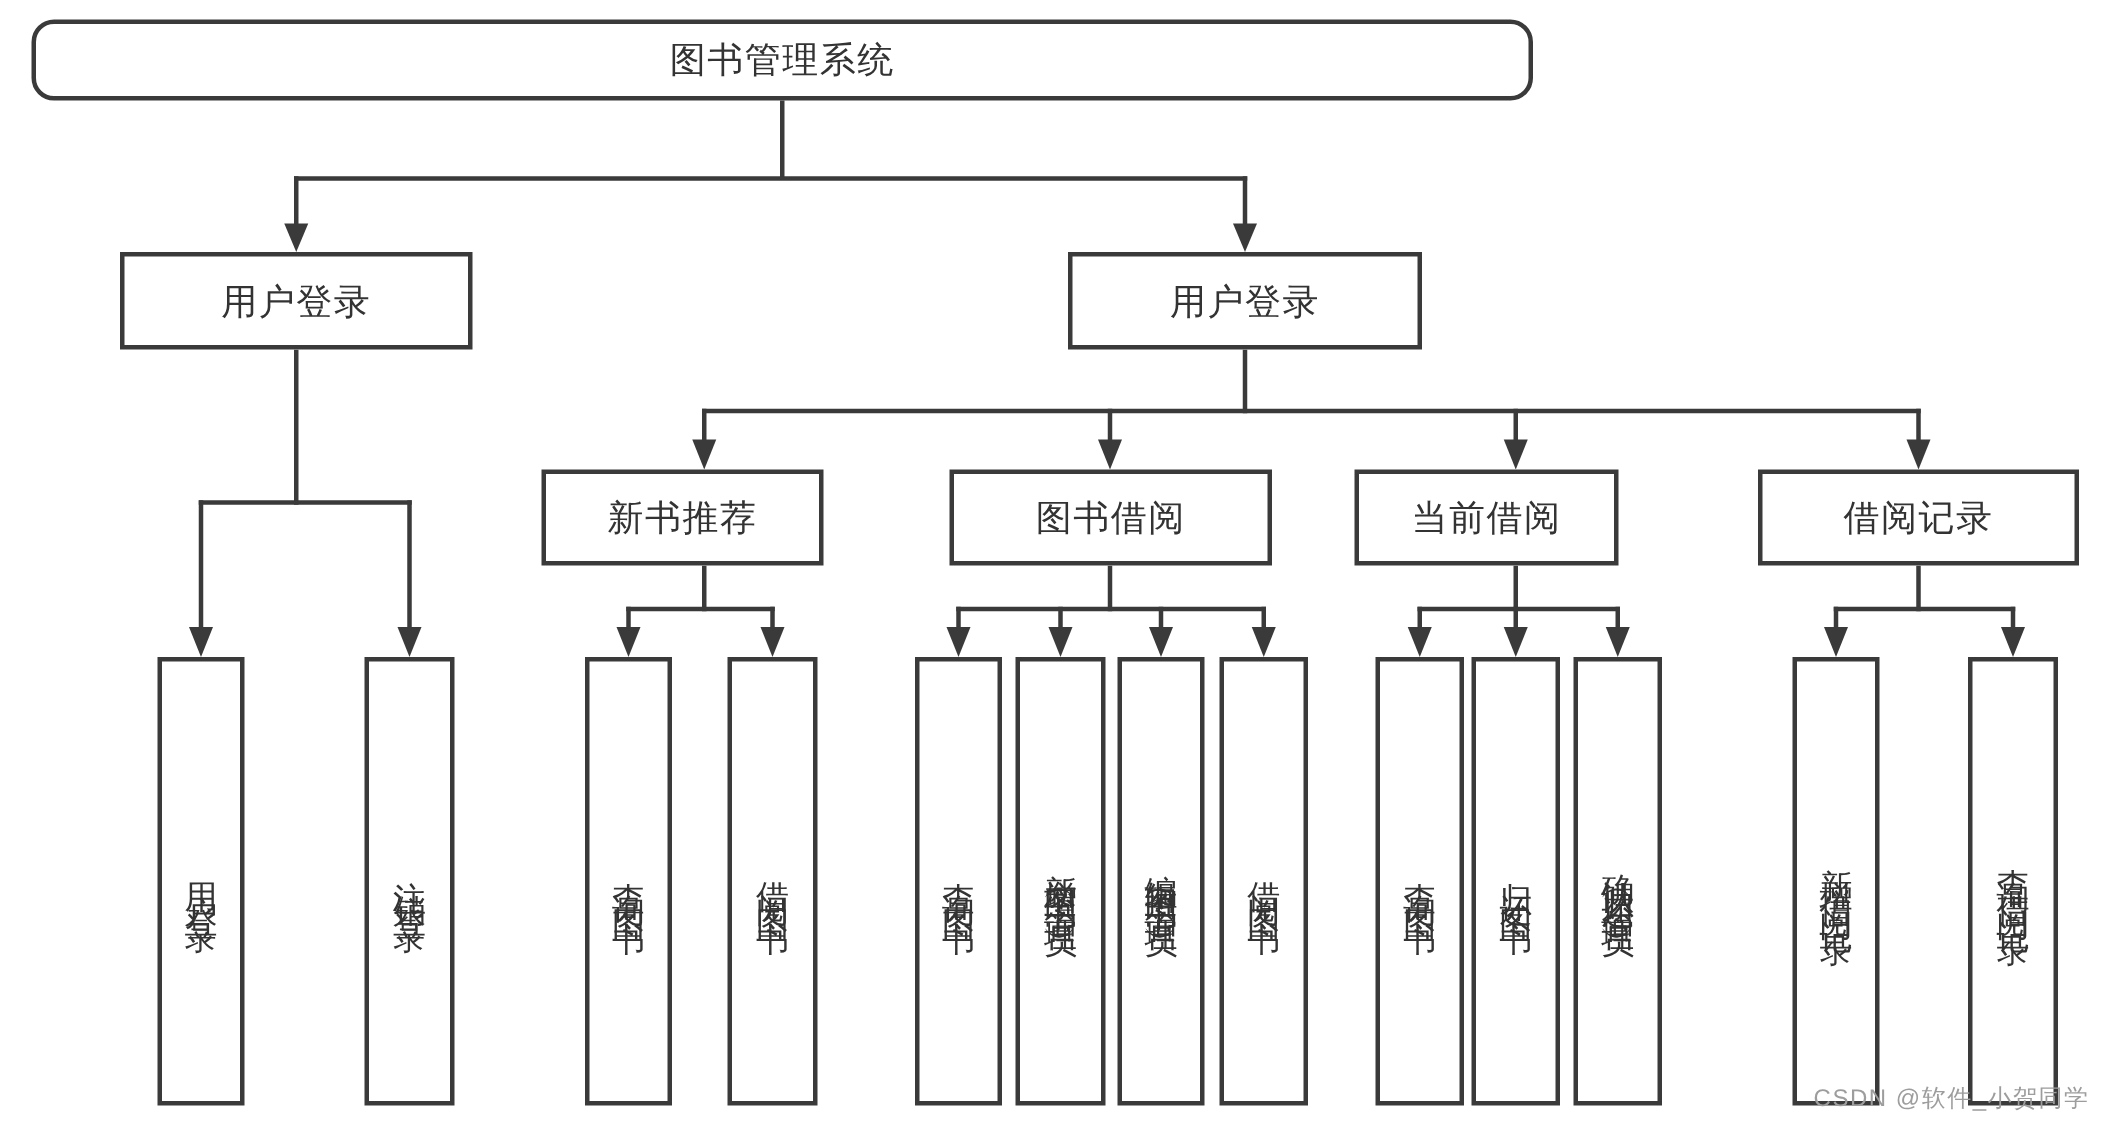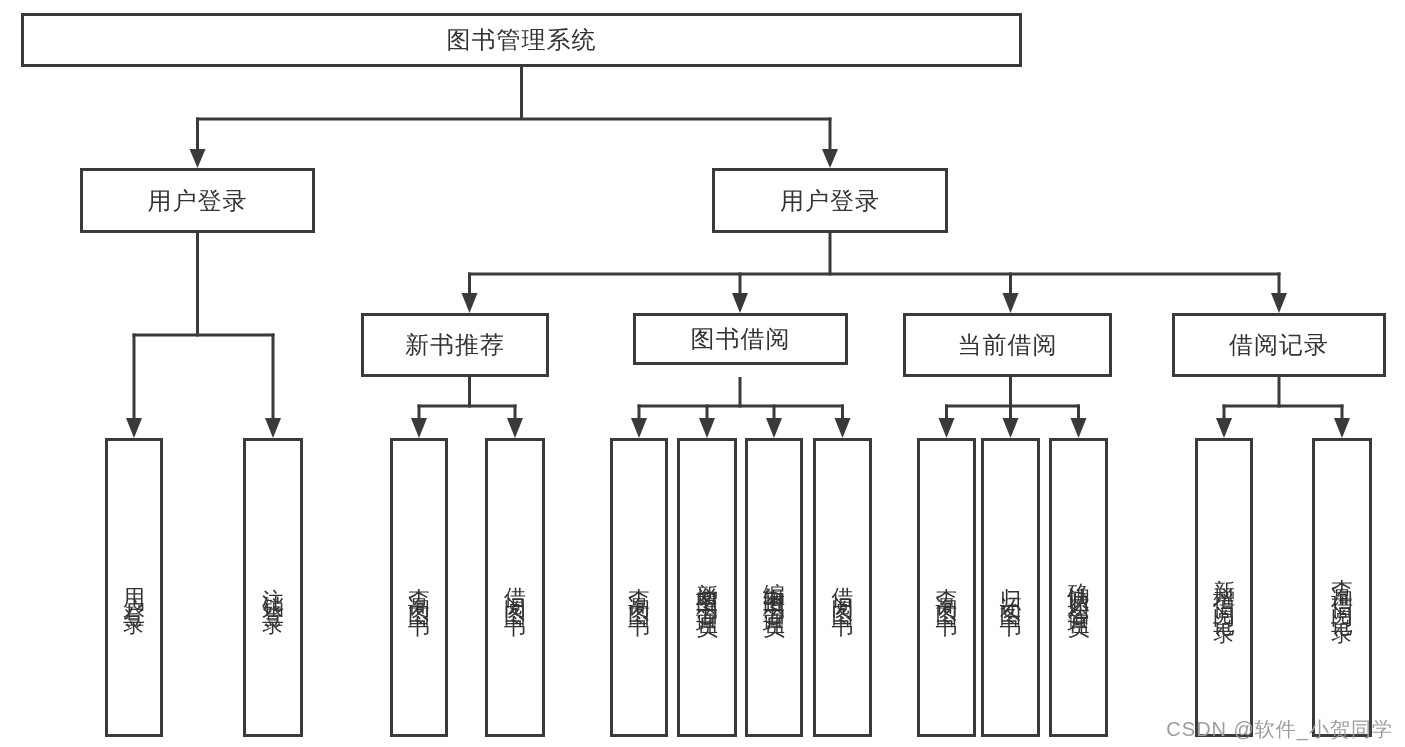--- a/index.html
+++ b/index.html
@@ -25,35 +25,35 @@
     position: absolute;
     box-sizing: border-box;
     border: 3px solid #3a3a3a;
     background: #ffffff;
     display: flex;
     align-items: center;
     justify-content: center;
     color: #333333;
   }
   .h-box { font-size: 24px; letter-spacing: 1px; }
-  .root-box { font-size: 24px; letter-spacing: 1px; }
+  .root-box { font-size: 24px; letter-spacing: 1px; border-radius: 15px; }
   .v-box { font-size: 22px; }
   .v-box .v-text {
     writing-mode: vertical-rl;
     text-orientation: mixed;
     letter-spacing: 9px;
     line-height: 1;
     white-space: nowrap;
   }
   .v-box .v-text.long { letter-spacing: 5px; }
   .watermark {
     position: absolute;
     right: 12px;
     bottom: 4px;
-    font-size: 20px;
+    font-size: 16px;
     color: #9d9d9d;
     letter-spacing: 1px;
     white-space: nowrap;
   }
 </style>
 </head>
 <body>
 
 <div id="canvas">
 
@@ -137,24 +137,24 @@
   <div class="box h-box" style="left:80px; top:168px; width:235px; height:65px;">
     <span>用户登录</span>
   </div>
   <div class="box h-box" style="left:712px; top:168px; width:236px; height:65px;">
     <span>用户登录</span>
   </div>
 
   <div class="box h-box" style="left:361px; top:313px; width:188px; height:64px;">
     <span>新书推荐</span>
   </div>
-  <div class="box h-box" style="left:633px; top:313px; width:215px; height:52px;">
+  <div class="box h-box" style="left:633px; top:313px; width:215px; height:64px;">
     <span>图书借阅</span>
   </div>
-  <div class="box h-box" style="left:903px; top:313px; width:209px; height:64px;">
+  <div class="box h-box" style="left:903px; top:313px; width:176px; height:64px;">
     <span>当前借阅</span>
   </div>
   <div class="box h-box" style="left:1172px; top:313px; width:214px; height:64px;">
     <span>借阅记录</span>
   </div>
 
   <div class="box v-box" style="left:105px; top:438px; width:58px; height:299px;">
     <span class="v-text">用户登录</span>
   </div>
   <div class="box v-box" style="left:243px; top:438px; width:60px; height:299px;">

